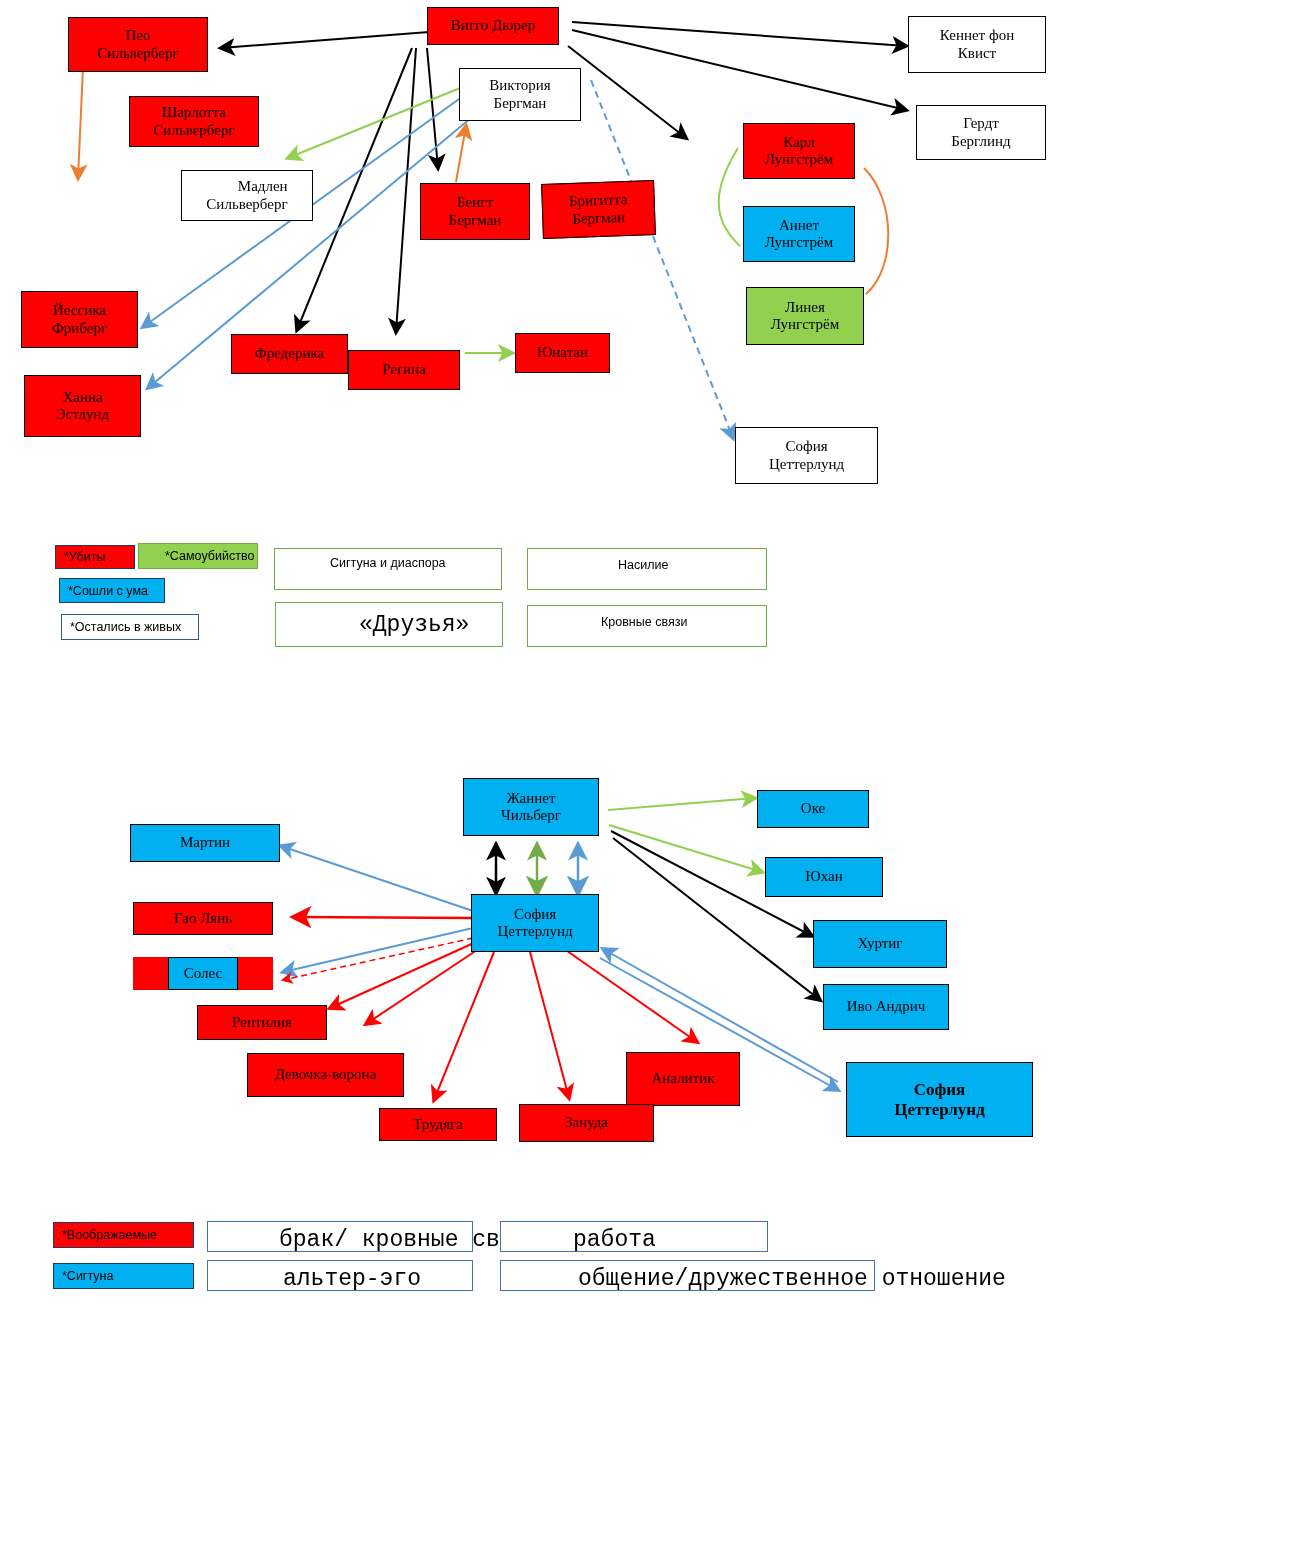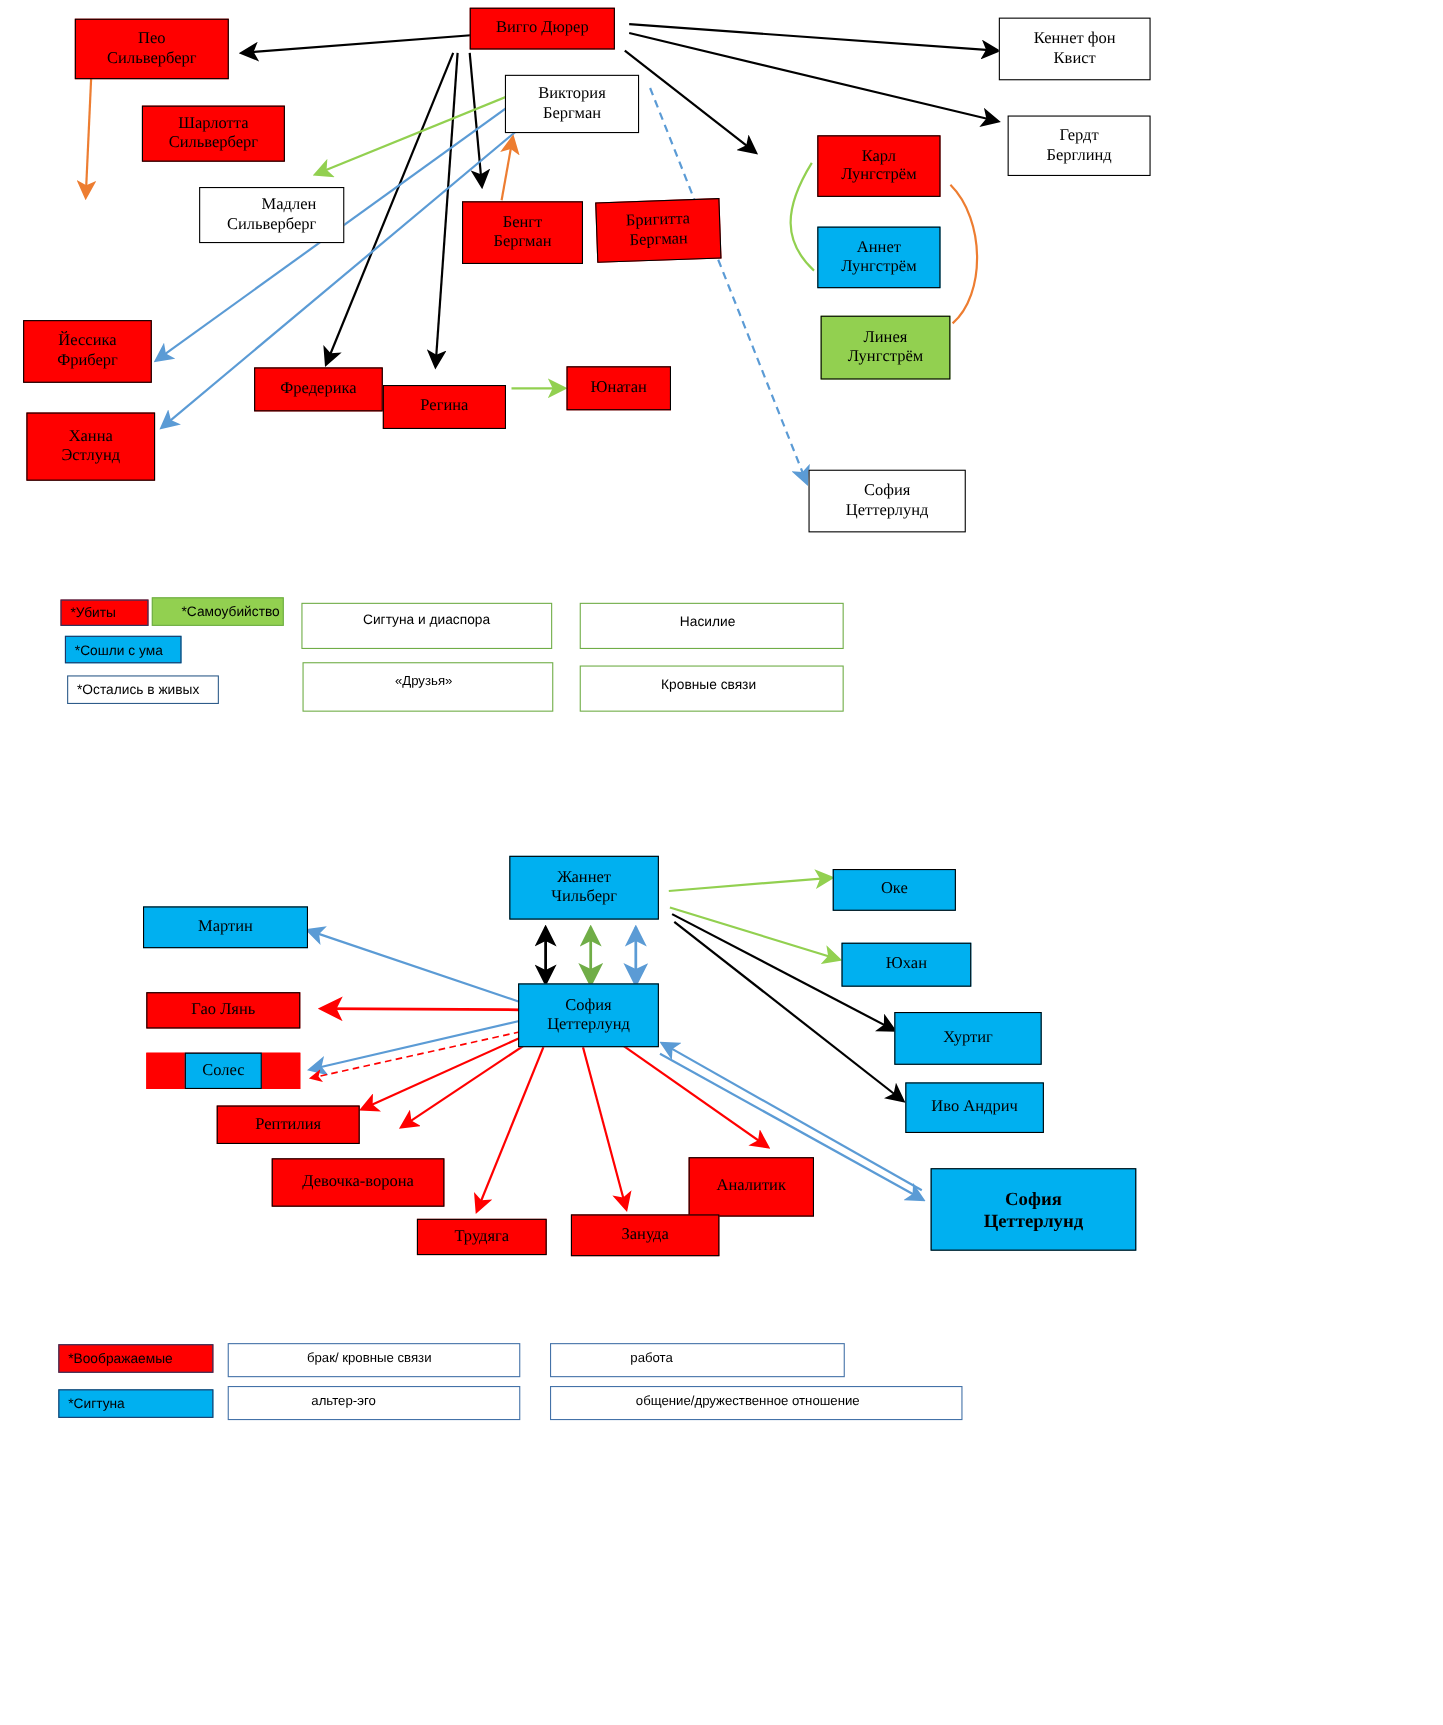--- a/index.html
+++ b/index.html
@@ -16,21 +16,21 @@
   
   .lg-chip{position:absolute;box-sizing:border-box;border:1px solid #3a6ea5;display:flex;align-items:center;padding-left:8px;
            font-family:"Liberation Sans",sans-serif;font-size:12.5px;color:#000;}
   .lg-chip.red{background:#ff0000;border-color:#1f3864;}
   .lg-chip.blue{background:#00b0f0;border-color:#1f3864;}
   .lg-chip.green{background:#92d050;border-color:#70ad47;}
   .lg-chip.white{background:#ffffff;border-color:#2e5c8a;}
   .lg-box{position:absolute;box-sizing:border-box;background:#fff;border:1px solid #70ad47;}
   .lg-box.bluebdr{border-color:#4472a8;}
   .lg-label{position:absolute;font-family:"Liberation Sans",sans-serif;font-size:12.5px;color:#000;white-space:nowrap;}
-  .lg-label.serif{font-family:Liberation Sans, sans-serif;font-size:12px;}
+  .lg-label.serif{font-family:Liberation Mono, monospace;font-size:23px;}
 </style>
 </head>
 <body>
 
 <div id="canvas">
 
   <svg class="links" viewBox="0 0 1312 1568">
     <defs>
       <marker id="ah-black" markerWidth="9" markerHeight="9" refX="7" refY="4.5" orient="auto">
         <path d="M0,0 L9,4.5 L0,9 L2.2,4.5 z" fill="#000"></path>

